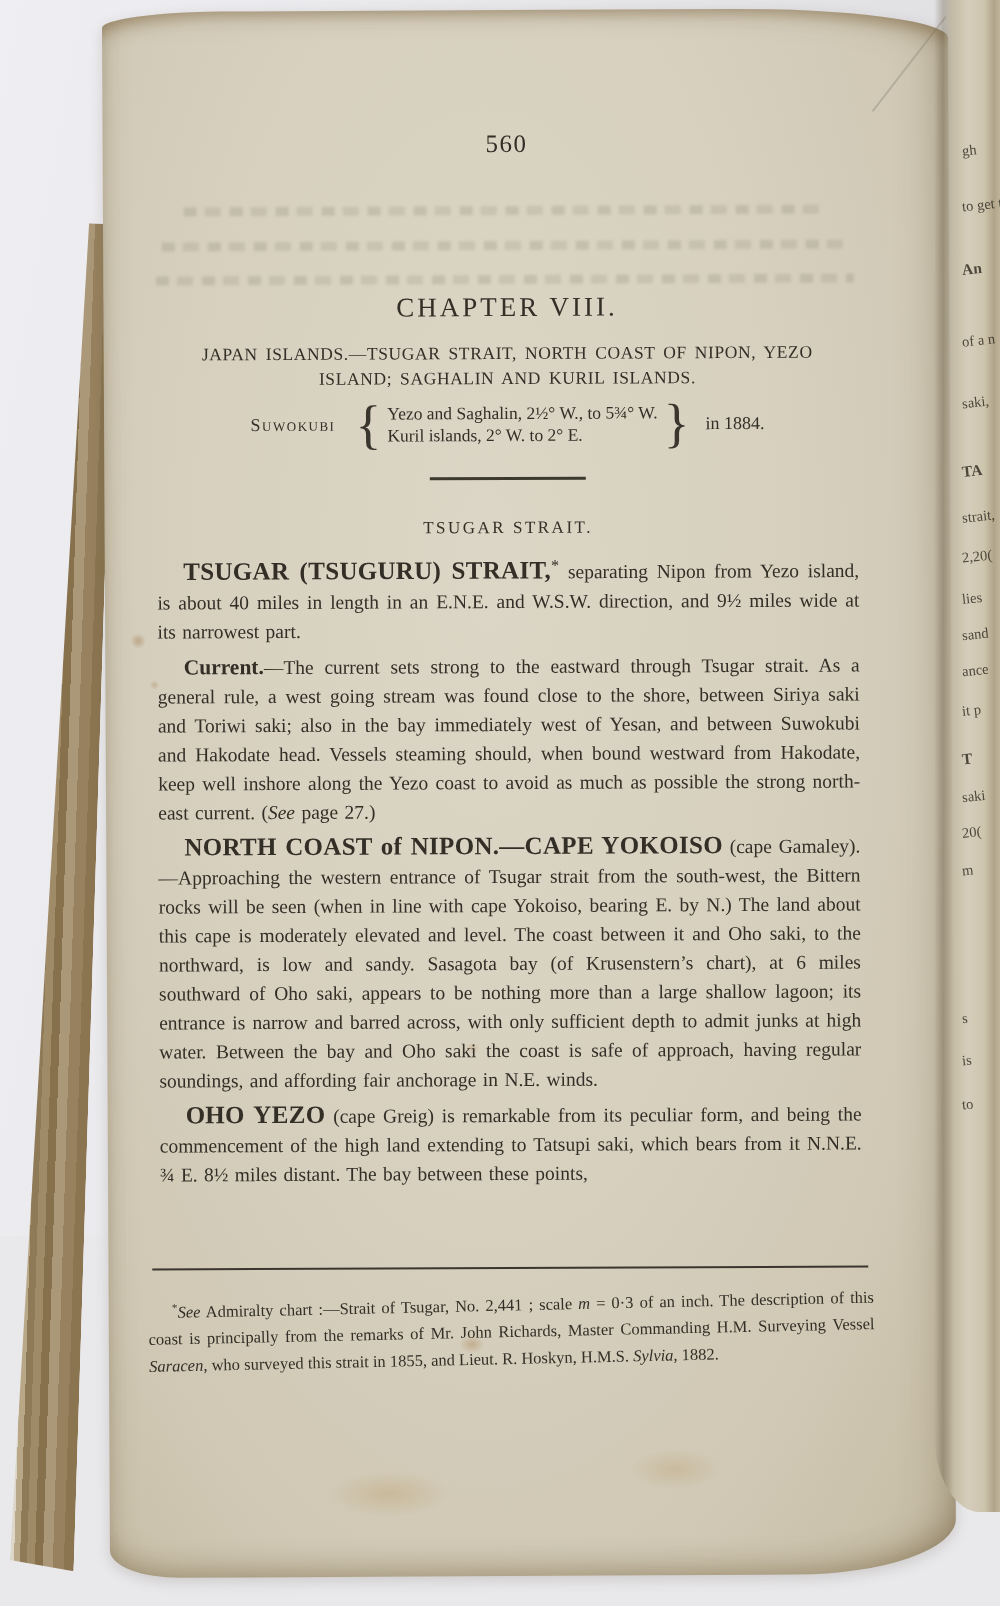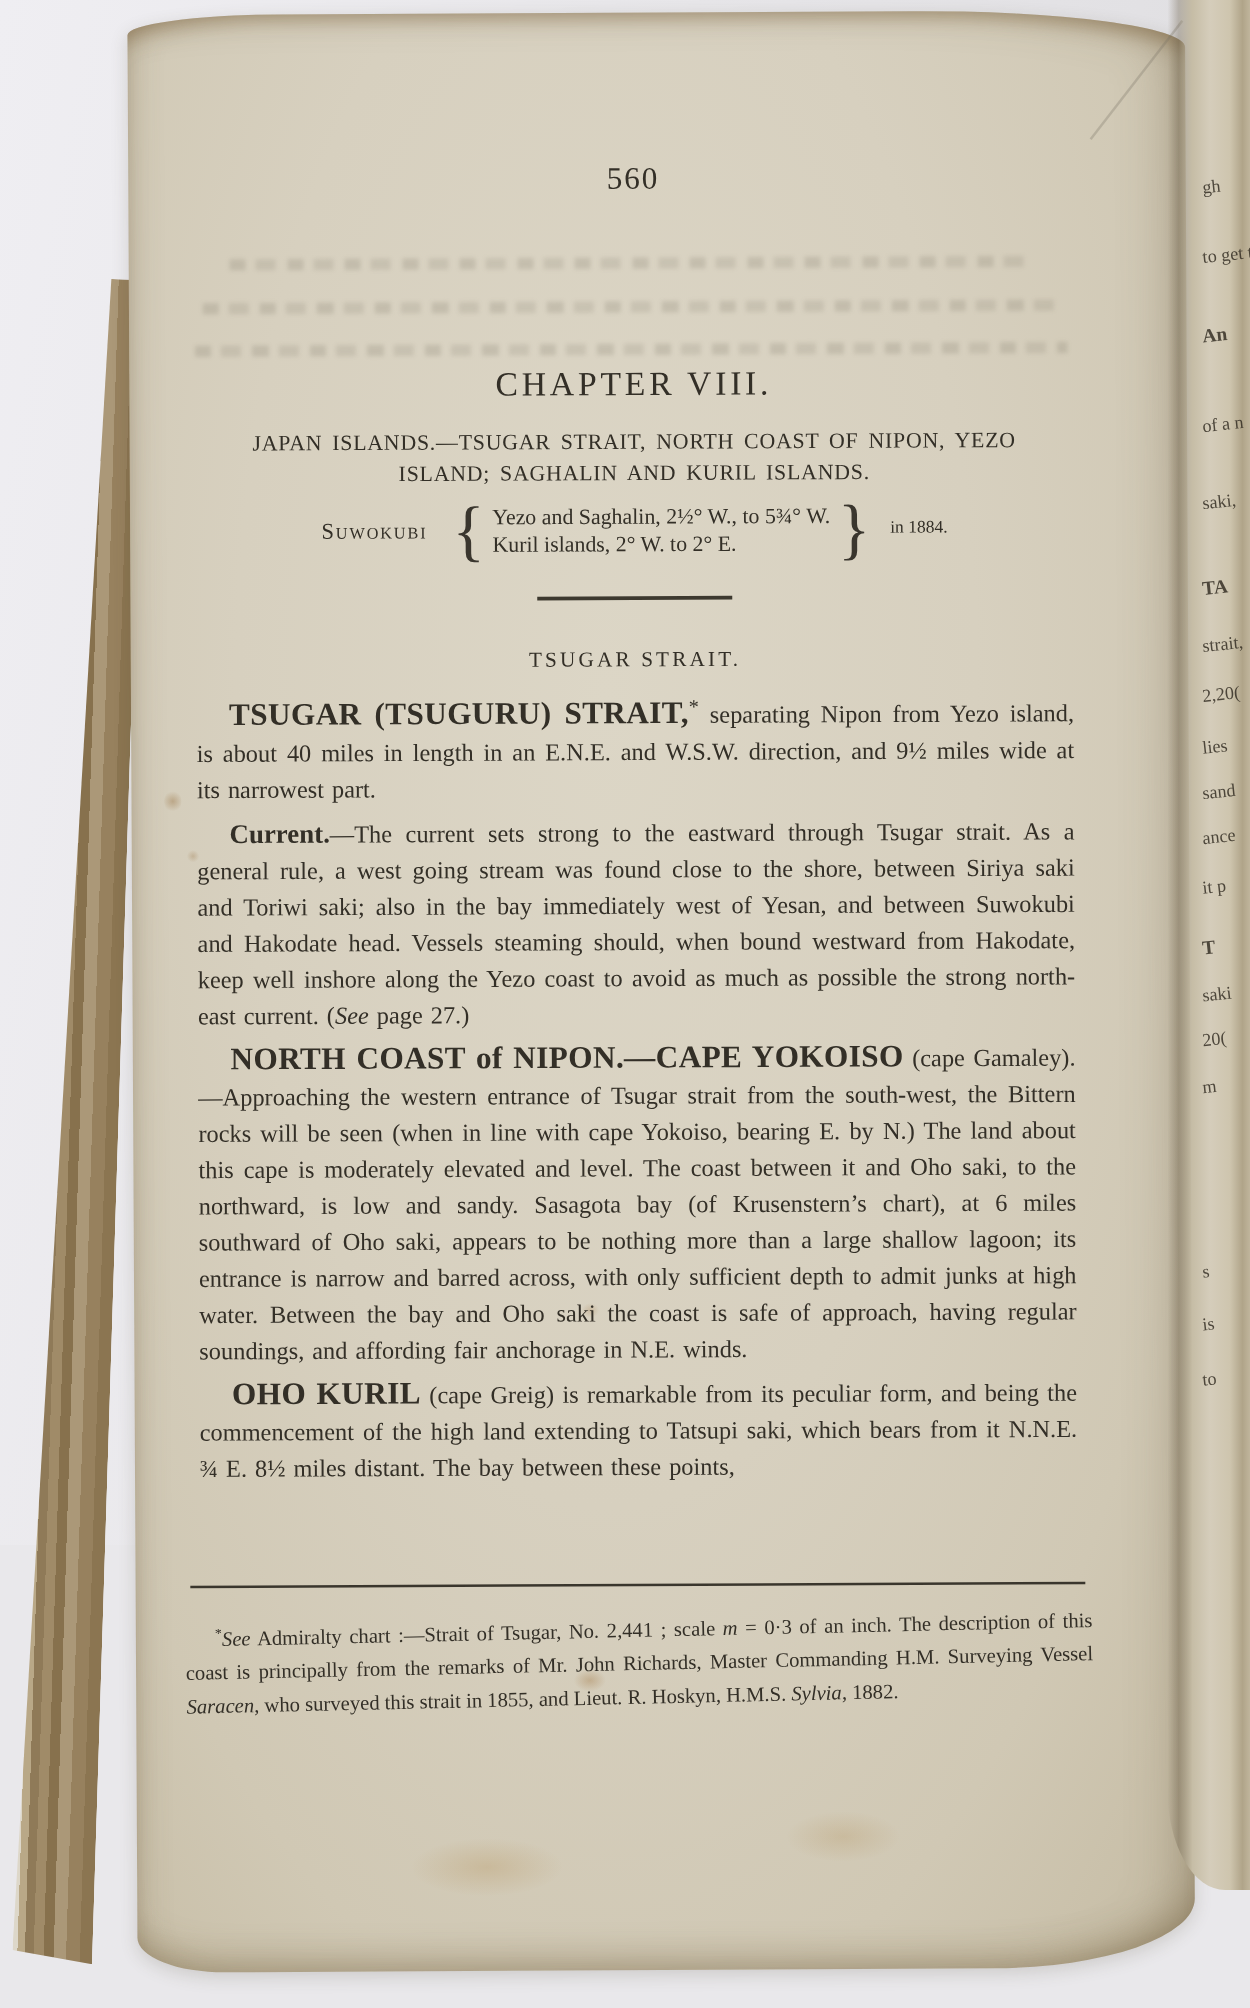--- a/index.html
+++ b/index.html
@@ -101,21 +101,21 @@
   }
   .variation {
     top:397px; left:0; width:100%;
     display:flex; align-items:center; justify-content:center;
   }
   .variation .label {
     font-variant:small-caps; font-size:18px; letter-spacing:1.5px; margin-right:20px;
   }
   .variation .brace { font-size:54px; font-weight:300; line-height:1; color:#3a362e; }
   .variation .lines { margin:0 6px; font-size:17.5px; line-height:22px; }
-  .variation .year { margin-left:16px; font-size:14px; }
+  .variation .year { margin-left:16px; font-size:18px; }
   .divider {
     top:477px; left:273px; width:156px; height:2.5px; background:#3d392f;
   }
   .section-heading {
     top:518px; left:0; width:100%; text-align:center;
     font-size:17px; letter-spacing:2.5px;
   }
   .bodytext {
     top:552px; left:0; width:702px;
     font-size:19.5px; line-height:29px; text-align:justify; word-spacing:1.5px;
@@ -182,21 +182,21 @@
     <div class="abs section-heading">TSUGAR STRAIT.</div>
 
     <div class="abs bodytext">
 
       <p><span class="lead-xl">TSUGAR (TSUGURU) STRAIT,</span><sup>*</sup><span> separating Nipon from Yezo island, is about 40 miles in length in an E.N.E. and W.S.W. direction, and 9½ miles wide at its narrowest part.</span></p>
 
       <p><span class="lead-l">Current.</span><span>—The current sets strong to the eastward through Tsugar strait.  As a general rule, a west going stream was found close to the shore, between Siriya saki and Toriwi saki; also in the bay immediately west of Yesan, and between Suwokubi and Hakodate head.  Vessels steaming should, when bound westward from Hakodate, keep well inshore along the Yezo coast to avoid as much as possible the strong north-east current.  (</span><span class="it">See</span><span> page 27.)</span></p>
 
       <p><span class="lead-xl">NORTH COAST of NIPON.—CAPE YOKOISO</span><span> (cape Gamaley).—Approaching the western entrance of Tsugar strait from the south-west, the Bittern rocks will be seen (when in line with cape Yokoiso, bearing E. by N.)  The land about this cape is moderately elevated and level.  The coast between it and Oho saki, to the northward, is low and sandy.  Sasagota bay (of Krusenstern’s chart), at 6 miles southward of Oho saki, appears to be nothing more than a large shallow lagoon; its entrance is narrow and barred across, with only sufficient depth to admit junks at high water.  Between the bay and Oho saki the coast is safe of approach, having regular soundings, and affording fair anchorage in N.E. winds.</span></p>
 
-      <p><span class="lead-xl">OHO KURIL</span><span> (cape Greig) is remarkable from its peculiar form, and being the commencement of the high land extending to Tatsupi saki, which bears from it N.N.E. ¾ E. 8½ miles distant.  The bay between these points,</span></p>
+      <p><span class="lead-xl">OHO YEZO</span><span> (cape Greig) is remarkable from its peculiar form, and being the commencement of the high land extending to Tatsupi saki, which bears from it N.N.E. ¾ E. 8½ miles distant.  The bay between these points,</span></p>
     </div>
 
     <div class="abs fn-rule"></div>
 
     <div class="abs footnote">
       <p><span class="fmark">*</span><span class="it">See</span><span> Admiralty chart :—Strait of Tsugar, No. 2,441 ; scale </span><span class="it">m</span><span> = 0·3 of an inch.  The description of this coast is principally from the remarks of Mr. John Richards, Master Commanding H.M. Surveying Vessel </span><span class="it">Saracen</span><span>, who surveyed this strait in 1855, and Lieut. R. Hoskyn, H.M.S. </span><span class="it">Sylvia</span><span>, 1882.</span></p>
     </div>
 
   </div>
 

